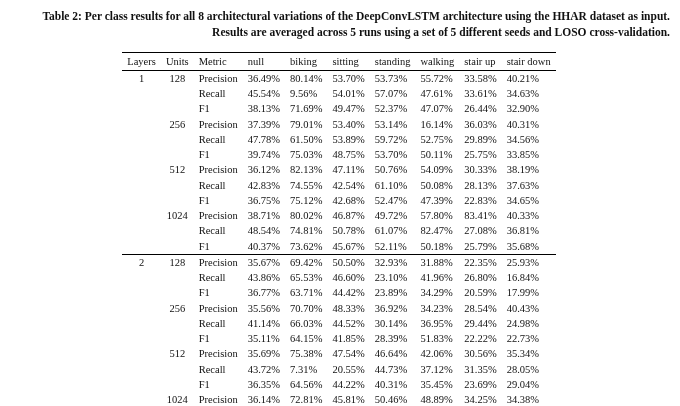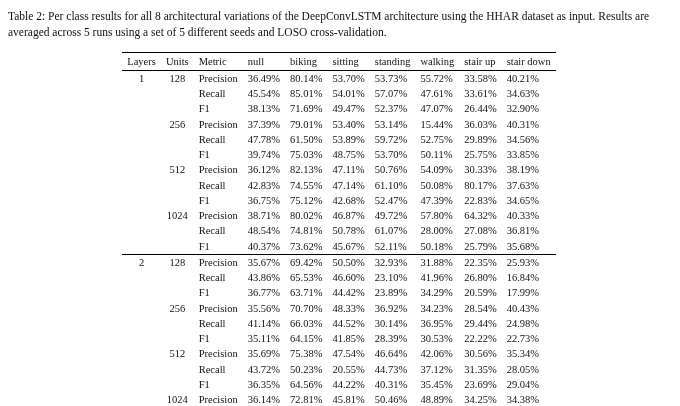--- a/index.html
+++ b/index.html
@@ -3,22 +3,23 @@
 <meta charset="utf-8">
 <style>
   html,body{margin:0;padding:0;background:#ffffff;}
   body{
     width:680px;height:406px;overflow:hidden;
     font-family:"Liberation Serif","DejaVu Serif",serif;
     color:#111;
   }
   .page{padding:8px 10px 0 8px;}
   .caption{
-    font-size:11.5px;line-height:1.4;font-weight:normal;
+    font-size:11.5px;line-height:1.4;font-weight:bold;
     max-width:664px;
+    text-align:right;
   }
   .table-wrap{margin-top:12px;display:flex;justify-content:center;}
   table{
     border-collapse:collapse;
     font-size:10.5px;line-height:1.15;
     border-bottom:1px solid #000;
   }
   thead tr{border-top:1px solid #000;border-bottom:1px solid #000;}
   th,td{
     padding:1.6px 5px;
@@ -59,21 +60,21 @@
             <td>80.14%</td>
             <td>53.70%</td>
             <td>53.73%</td>
             <td>55.72%</td>
             <td>33.58%</td>
             <td>40.21%</td>
           </tr>
           <tr>
             <td>Recall</td>
             <td>45.54%</td>
-            <td>85.01%</td>
+            <td>9.56%</td>
             <td>54.01%</td>
             <td>57.07%</td>
             <td>47.61%</td>
             <td>33.61%</td>
             <td>34.63%</td>
           </tr>
           <tr>
             <td>F1</td>
             <td>38.13%</td>
             <td>71.69%</td>
@@ -83,21 +84,21 @@
             <td>26.44%</td>
             <td>32.90%</td>
           </tr>
           <tr>
             <td rowspan="3" class="units-cell">256</td>
             <td>Precision</td>
             <td>37.39%</td>
             <td>79.01%</td>
             <td>53.40%</td>
             <td>53.14%</td>
-            <td>15.44%</td>
+            <td>16.14%</td>
             <td>36.03%</td>
             <td>40.31%</td>
           </tr>
           <tr>
             <td>Recall</td>
             <td>47.78%</td>
             <td>61.50%</td>
             <td>53.89%</td>
             <td>59.72%</td>
             <td>52.75%</td>
@@ -122,54 +123,54 @@
             <td>47.11%</td>
             <td>50.76%</td>
             <td>54.09%</td>
             <td>30.33%</td>
             <td>38.19%</td>
           </tr>
           <tr>
             <td>Recall</td>
             <td>42.83%</td>
             <td>74.55%</td>
-            <td>47.14%</td>
+            <td>42.54%</td>
             <td>61.10%</td>
             <td>50.08%</td>
-            <td>80.17%</td>
+            <td>28.13%</td>
             <td>37.63%</td>
           </tr>
           <tr>
             <td>F1</td>
             <td>36.75%</td>
             <td>75.12%</td>
             <td>42.68%</td>
             <td>52.47%</td>
             <td>47.39%</td>
             <td>22.83%</td>
             <td>34.65%</td>
           </tr>
           <tr>
             <td rowspan="3" class="units-cell">1024</td>
             <td>Precision</td>
             <td>38.71%</td>
             <td>80.02%</td>
             <td>46.87%</td>
             <td>49.72%</td>
             <td>57.80%</td>
-            <td>64.32%</td>
+            <td>83.41%</td>
             <td>40.33%</td>
           </tr>
           <tr>
             <td>Recall</td>
             <td>48.54%</td>
             <td>74.81%</td>
             <td>50.78%</td>
             <td>61.07%</td>
-            <td>28.00%</td>
+            <td>82.47%</td>
             <td>27.08%</td>
             <td>36.81%</td>
           </tr>
           <tr>
             <td>F1</td>
             <td>40.37%</td>
             <td>73.62%</td>
             <td>45.67%</td>
             <td>52.11%</td>
             <td>50.18%</td>
@@ -228,39 +229,39 @@
             <td>36.95%</td>
             <td>29.44%</td>
             <td>24.98%</td>
           </tr>
           <tr>
             <td>F1</td>
             <td>35.11%</td>
             <td>64.15%</td>
             <td>41.85%</td>
             <td>28.39%</td>
-            <td>30.53%</td>
+            <td>51.83%</td>
             <td>22.22%</td>
             <td>22.73%</td>
           </tr>
           <tr>
             <td rowspan="3" class="units-cell">512</td>
             <td>Precision</td>
             <td>35.69%</td>
             <td>75.38%</td>
             <td>47.54%</td>
             <td>46.64%</td>
             <td>42.06%</td>
             <td>30.56%</td>
             <td>35.34%</td>
           </tr>
           <tr>
             <td>Recall</td>
             <td>43.72%</td>
-            <td>50.23%</td>
+            <td>7.31%</td>
             <td>20.55%</td>
             <td>44.73%</td>
             <td>37.12%</td>
             <td>31.35%</td>
             <td>28.05%</td>
           </tr>
           <tr>
             <td>F1</td>
             <td>36.35%</td>
             <td>64.56%</td>

